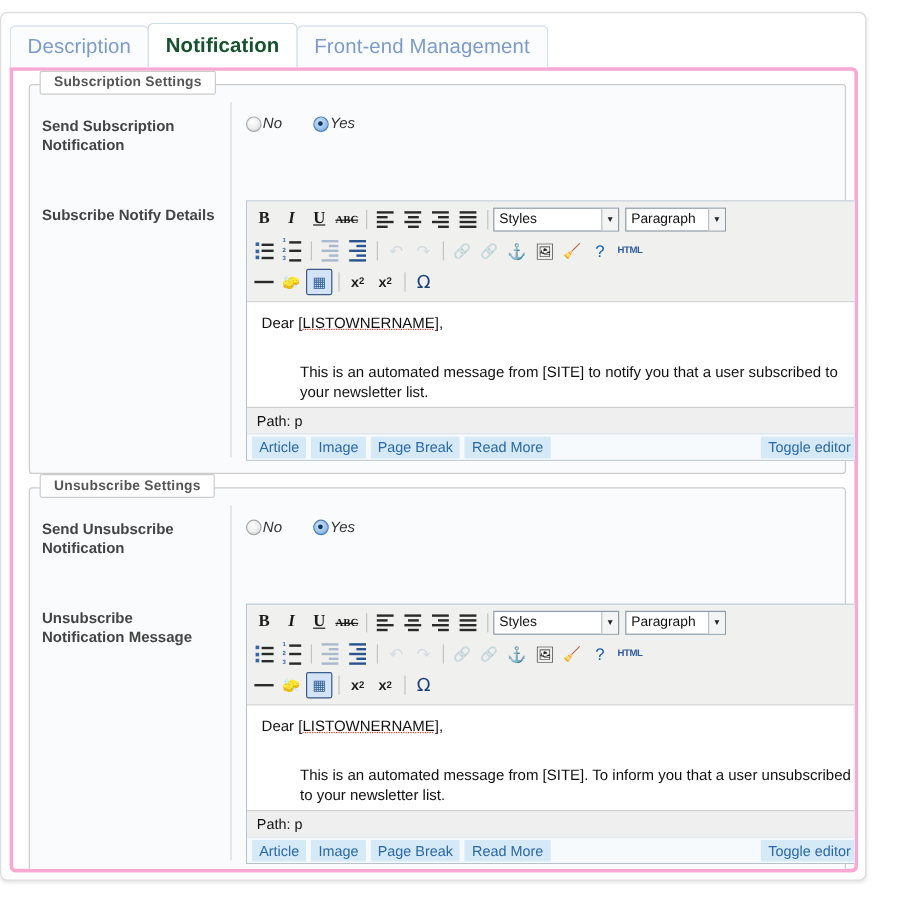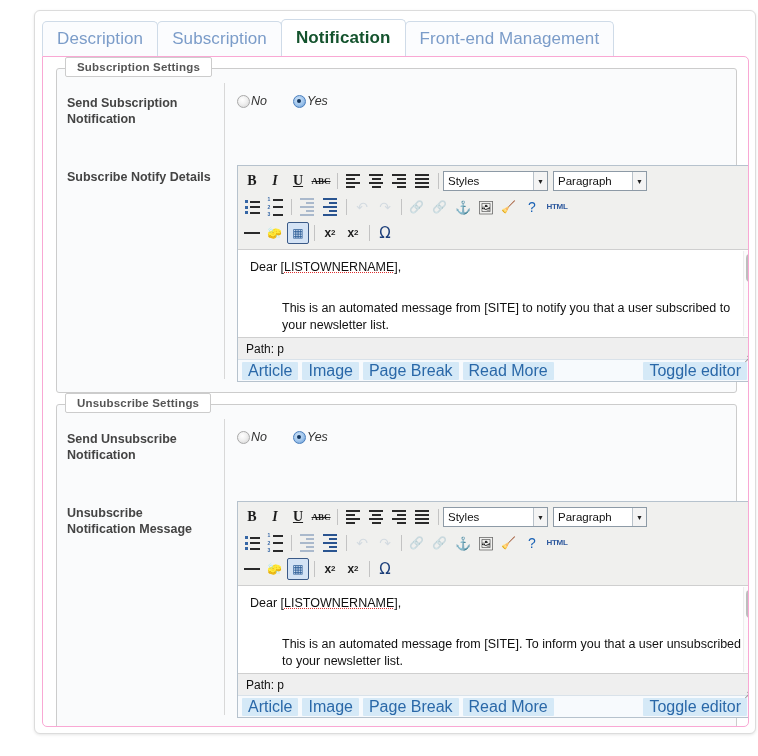--- a/index.html
+++ b/index.html
@@ -7,21 +7,21 @@
     margin: 0; padding: 0;
     width: 758px; height: 756px;
     background: #ffffff;
     font-family: "Liberation Sans", sans-serif;
     -webkit-font-smoothing: antialiased;
   }
 
   
   .page-frame {
     position: absolute;
-    left: 34px; top: 10px;
+    left: 0; top: 10px;
     width: 722px; height: 724px;
     background: #ffffff;
     border: 1px solid #dcdcdc;
     border-radius: 6px;
     box-shadow: 0 1px 3px rgba(0,0,0,0.10);
   }
 
   
   .tabs {
     position: absolute;
@@ -57,21 +57,21 @@
     border-color: #cfdbe8;
   }
 
   
   .panel {
     position: absolute;
     left: 7px; top: 45px;
     width: 707px;
     height: 671px;
     background: #ffffff;
-    border: 1px solid #f9a8d4;
+    border: 3px solid #f9a8d4;
     border-radius: 0 5px 5px 5px;
     overflow: hidden;
   }
 
   
   .fieldset {
     position: absolute;
     left: 13px;
     width: 681px;
     border: 1px solid #ccc;
@@ -210,21 +210,21 @@
   }
   .sel-box .txt { flex: 1; }
   .sel-arrow {
     width: 14px; height: 18px;
     border-left: 1px solid #b9c2ca;
     background: #f4f4f4;
     display: flex; align-items: center; justify-content: center;
     font-size: 7px; color: #222;
   }
   .sel-styles { width: 105px; }
-  .sel-para   { width: 94px; justify-content: flex-end; }
+  .sel-para   { width: 84px; justify-content: flex-end; }
 
   .hr-icon { width: 16px; height: 2px; background: #2a2a2a; }
 
   .mce-body {
     position: relative;
     height: 87px;
     background: #ffffff;
     overflow: hidden;
     padding: 9px 12px 0 12px;
     font-size: 12.5px;
@@ -280,21 +280,21 @@
   .grip i:nth-child(1){ width: 9px; bottom: 1px; transform: rotate(-45deg); transform-origin: right bottom;}
   .grip i:nth-child(2){ width: 6px; bottom: 1px; transform: rotate(-45deg); transform-origin: right bottom; right: 0; bottom: 4px;}
   .grip i:nth-child(3){ width: 3px; bottom: 7px; transform: rotate(-45deg); transform-origin: right bottom;}
 
   .mce-foot {
     height: 22px;
     background: #f7fafd;
     border-top: 1px solid #d9e2ea;
     display: flex; align-items: center;
     padding: 0 4px;
-    font-size: 16px;
+    font-size: 12px;
   }
   .xtd {
     background: #d5e9f7;
     color: #2a68a8;
     padding: 2px 6px;
     margin-right: 4px;
     border-radius: 1px;
     cursor: pointer;
     line-height: 14px;
   }
@@ -310,21 +310,20 @@
   .g-table  { font-size: 12px; color: #2b5c96; }
   .g-undo   { font-size: 14px; color: #9fb4c9; }
 </style>
 </head>
 <body>
 
 <div class="page-frame">
 
   <div class="tabs">
     <div class="tab">Description</div>
-    <div class="tab">Subscription</div>
     <div class="tab active">Notification</div>
     <div class="tab">Front-end Management</div>
   </div>
 
   <div class="panel">
 
     <div class="fieldset fs-1">
       <div class="legend">Subscription Settings</div>
 
       <div class="vline" style="top:14px; height:296px;"></div>

